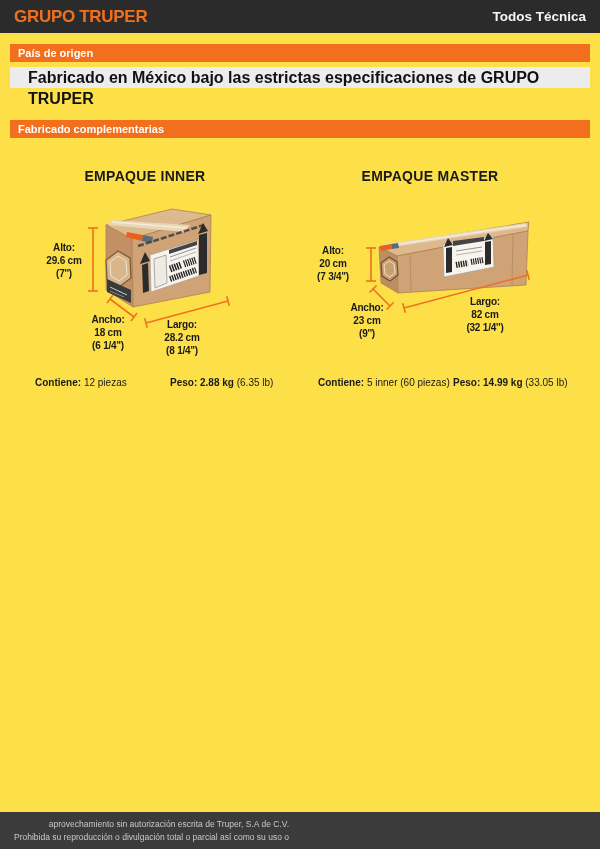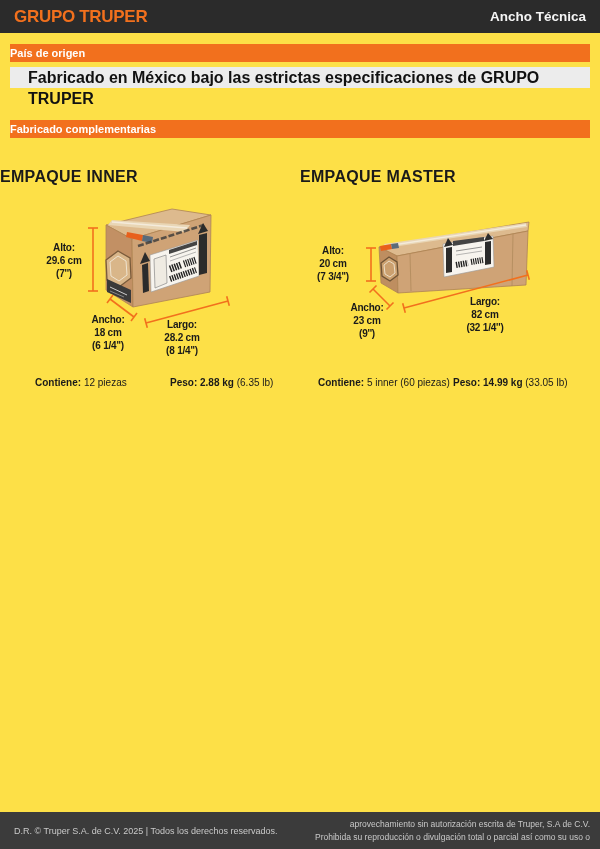--- a/index.html
+++ b/index.html
@@ -7,33 +7,33 @@
   .page { position:relative; width:600px; height:849px; background:#fde047; overflow:hidden; margin:0 auto; }
 
   
   .header { position:absolute; top:0; left:0; width:600px; height:33px; background:#2b2b2b;
             display:flex; align-items:center; justify-content:space-between; padding:0 14px; }
   .logo { color:#f2701d; font-weight:bold; font-size:17px; letter-spacing:-0.3px; }
   .doc-type { color:#f5f5f5; font-size:13.5px; font-weight:600; }
 
   
   .bar { position:absolute; left:10px; width:580px; height:18px; background:#f2701d;
-         color:#ffffff; font-weight:bold; font-size:11px; line-height:18px; padding-left:0; }
+         color:#ffffff; font-weight:bold; font-size:11px; line-height:18px; padding-left:8px; }
   .bar-origin { top:44px; }
   .bar-images { top:120px; }
   .gray-row { position:absolute; top:67px; left:10px; width:580px; height:21px; background:#ececec;
               font-weight:bold; font-size:16px; line-height:21px; padding-left:18px; color:#111; }
 
   
   .figures { position:absolute; top:138px; left:0; width:600px; height:270px; }
   .fig-col { position:absolute; top:0; width:300px; height:270px; }
   .fig-col.inner { left:0; }
   .fig-col.master { left:300px; }
-  .fig-title { position:absolute; top:30px; font-weight:bold; font-size:16px; letter-spacing:0.3px;
-               color:#1a1a1a; text-align:left; }
+  .fig-title { position:absolute; top:30px; font-weight:bold; font-size:14px; letter-spacing:0.3px;
+               color:#1a1a1a; text-align:center; }
   .fig-col.inner .fig-title { left:0; width:290px; }
   .fig-col.master .fig-title { left:0; width:260px; }
   .fig-area { position:absolute; top:57px; left:0; width:300px; height:185px; }
   .fig-area svg { position:absolute; top:0; left:0; }
 
   .dim { position:absolute; text-align:center; font-weight:bold; font-size:10px; line-height:13px;
          color:#1a1a1a; letter-spacing:-0.2px; }
 
   .stats { position:absolute; top:239px; left:0; width:300px; height:16px; font-size:10px; color:#1a1a1a; }
   .stat { position:absolute; top:0; white-space:nowrap; }
@@ -47,21 +47,21 @@
   .footer-left { color:#c9c9c9; font-size:9px; }
   .footer-right { color:#c9c9c9; font-size:8.5px; text-align:right; line-height:1.45; }
 </style>
 </head>
 <body>
 
 <div class="page">
 
   <div class="header">
     <div class="logo">GRUPO TRUPER</div>
-    <div class="doc-type">Ancho Técnica</div>
+    <div class="doc-type">Todos Técnica</div>
   </div>
 
   <div class="bar bar-origin">
     <span>País de origen</span>
   </div>
 
   <div class="gray-row">
     <span>Fabricado en México bajo las estrictas especificaciones de GRUPO TRUPER</span>
   </div>
 
@@ -221,20 +221,19 @@
           <span class="lbl">Peso:</span>
           <span class="val-b">14.99 kg</span>
           <span class="val">(33.05 lb)</span>
         </span>
       </div>
     </div>
 
   </div>
 
   <div class="footer">
-    <div class="footer-left">D.R. © Truper S.A. de C.V. 2025 | Todos los derechos reservados.</div>
     <div class="footer-right">
       <div>aprovechamiento sin autorización escrita de Truper, S.A de C.V.</div>
       <div>Prohibida su reproducción o divulgación total o parcial así como su uso o</div>
     </div>
   </div>
 
 </div>
 
 </body></html>

